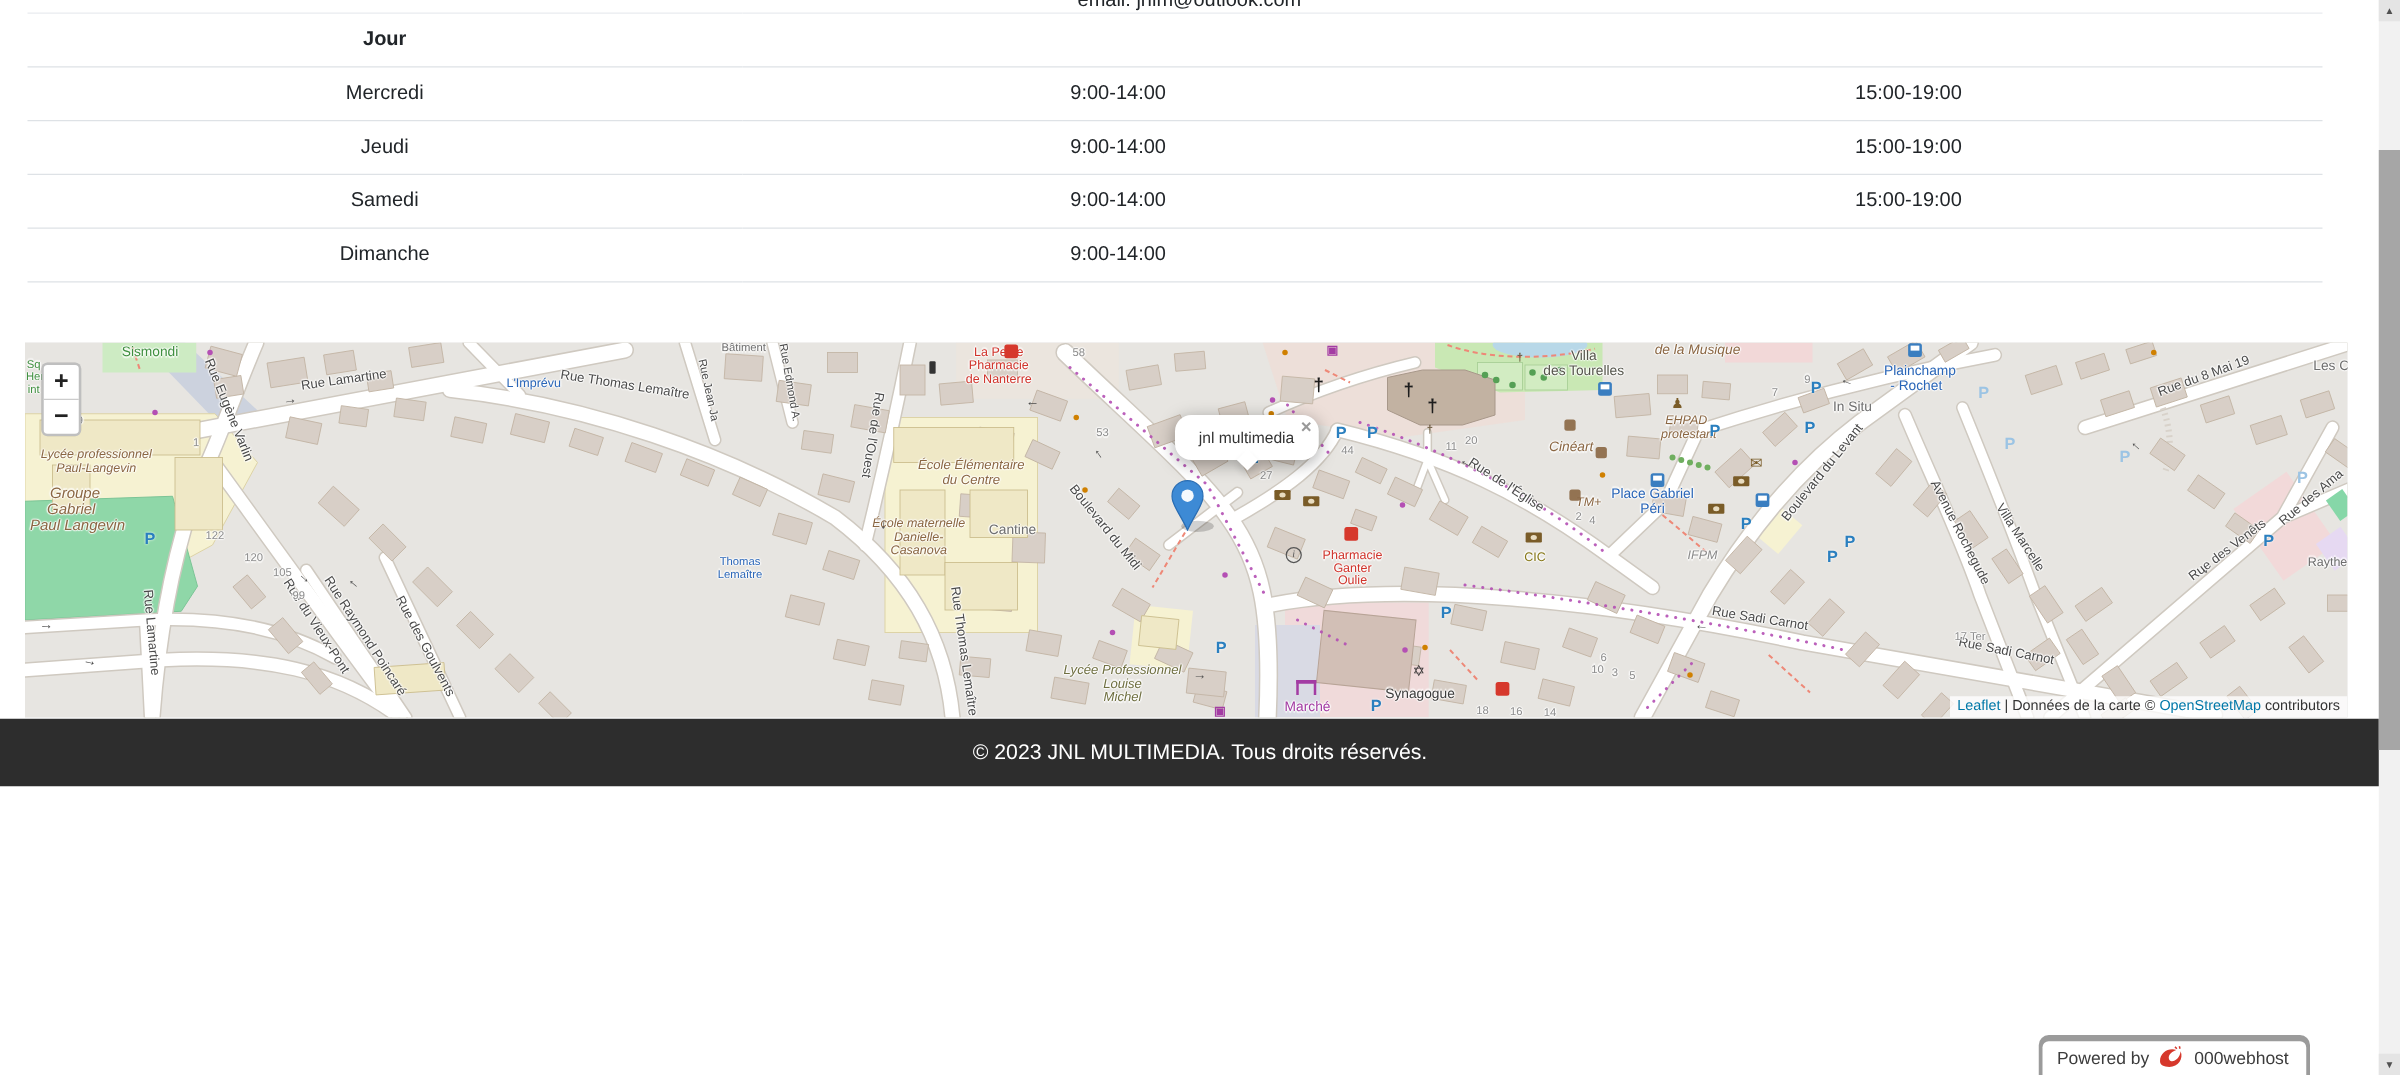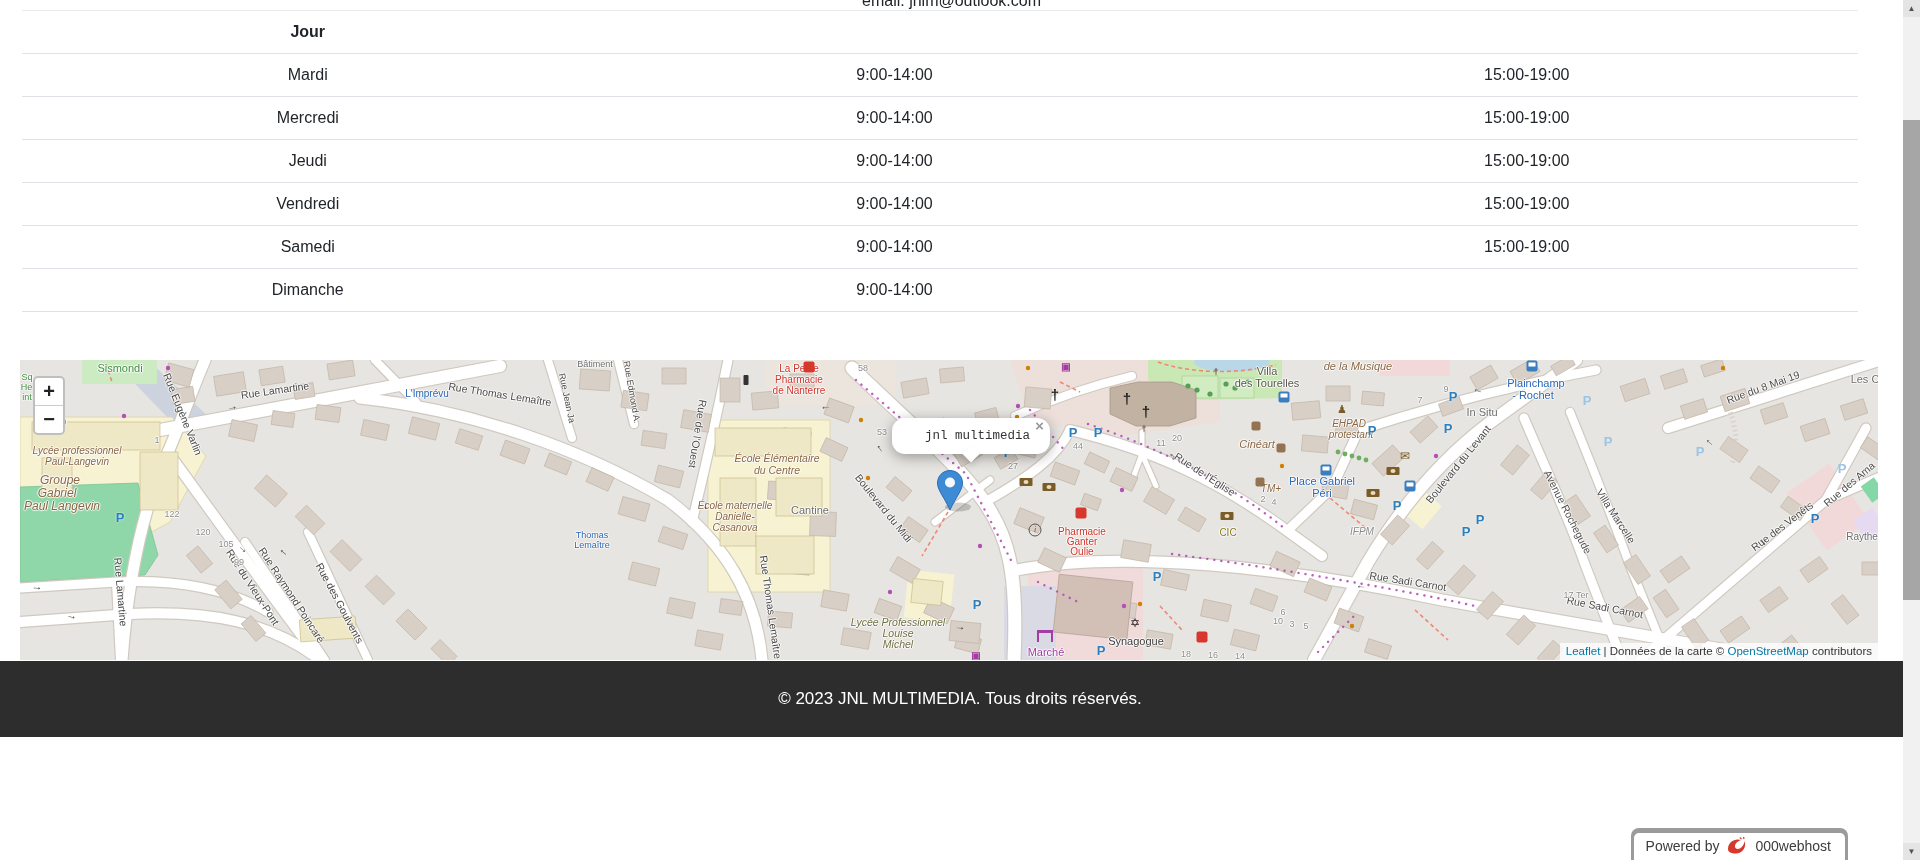--- a/index.html
+++ b/index.html
@@ -44,27 +44,27 @@
   .micon.cart{color:#a33ca3;font-size:10px;font-weight:bold;}
   .micon.market{width:12px;height:9px;border-top:3px solid #a33ca3;border-left:2px solid #a33ca3;border-right:2px solid #a33ca3;}
   .micon.person{color:#7a5c28;font-size:11px;}
   .micon.blob{width:9px;height:9px;background:#8a6642;border-radius:2px;opacity:.9;}
   .micon.traffic{width:5px;height:10px;background:#333;border-radius:1px;}
   .arrow{position:absolute;color:#4d4d4d;font-size:11px;font-weight:bold;pointer-events:none;}
   .zoomctl{position:absolute;left:13px;top:16px;width:28px;border:2px solid rgba(0,0,0,.25);border-radius:5px;background:#fff;z-index:30;}
   .zoomctl a{display:block;width:28px;height:27px;text-align:center;line-height:26px;font-size:20px;font-weight:bold;color:#222;text-decoration:none;cursor:pointer;}
   .zoomctl a:first-child{border-bottom:1px solid #ccc;}
   .marker{position:absolute;left:917px;top:110px;z-index:25;}
-  .popup{position:absolute;left:872px;top:58px;z-index:28;background:#fff;border-radius:13px;
-         box-shadow:0 3px 14px rgba(0,0,0,.35);padding:11px 20px 11px 33px;font-size:12.5px;color:#333;font-family:Liberation Mono, monospace;}
+  .popup{position:absolute;left:920px;top:58px;z-index:28;background:#fff;border-radius:13px;
+         box-shadow:0 3px 14px rgba(0,0,0,.35);padding:11px 20px 11px 19px;font-size:12.5px;color:#333;}
   .popup .tail{position:absolute;left:50%;bottom:-6px;width:12px;height:12px;background:#fff;transform:translateX(-50%) rotate(45deg);box-shadow:3px 3px 6px rgba(0,0,0,.12);}
   .popup .close{position:absolute;top:2px;right:6px;color:#999;font-size:15px;font-weight:bold;cursor:pointer;line-height:15px;}
   .attribution{position:absolute;right:0;bottom:0;z-index:30;background:rgba(255,255,255,.78);padding:0 6px;font-size:11.5px;line-height:17px;color:#333;}
   .attribution a{color:#0078A8;text-decoration:none;cursor:pointer;}
-  footer{height:76px;background:#2d2d2d;display:flex;align-items:center;justify-content:center;margin-top:1px;}
+  footer{height:54px;background:#2d2d2d;display:flex;align-items:center;justify-content:center;margin-top:1px;}
   footer p{margin:0;color:#fff;font-size:17px;}
   .badge{position:absolute;right:72px;bottom:0;z-index:40;background:#9b9b9b;border-radius:8px 8px 0 0;padding:5px 3px 0 3px;}
   .badge .inner{background:#fff;border-radius:5px 5px 0 0;padding:3px 14px 4px 12px;display:flex;align-items:center;gap:7px;font-size:14px;color:#3c3c3c;}
   .sb{position:absolute;right:0;top:0;width:17px;height:860px;background:#f1f1f1;z-index:50;}
   .sb .btn{position:absolute;left:0;width:17px;height:17px;text-align:center;font-size:8px;line-height:17px;color:#505050;background:#e4e4e4;cursor:pointer;}
   .sb .btn.up{top:0;}
   .sb .btn.down{bottom:0;}
   .sb .thumb{position:absolute;left:0;top:120px;width:17px;height:480px;background:#a6a6a6;cursor:pointer;}
 </style>
 </head>
@@ -76,36 +76,26 @@
   <table class="sched">
     <thead>
       <tr>
         <th>Jour</th>
         <th></th>
         <th></th>
       </tr>
     </thead>
     <tbody id="schedule-body">
         <tr>
-          <td>Mardi</td>
-          <td>9:00-14:00</td>
-          <td>15:00-19:00</td>
-        </tr>
-        <tr>
           <td>Mercredi</td>
           <td>9:00-14:00</td>
           <td>15:00-19:00</td>
         </tr>
         <tr>
           <td>Jeudi</td>
-          <td>9:00-14:00</td>
-          <td>15:00-19:00</td>
-        </tr>
-        <tr>
-          <td>Vendredi</td>
           <td>9:00-14:00</td>
           <td>15:00-19:00</td>
         </tr>
         <tr>
           <td>Samedi</td>
           <td>9:00-14:00</td>
           <td>15:00-19:00</td>
         </tr>
         <tr>
           <td>Dimanche</td>

